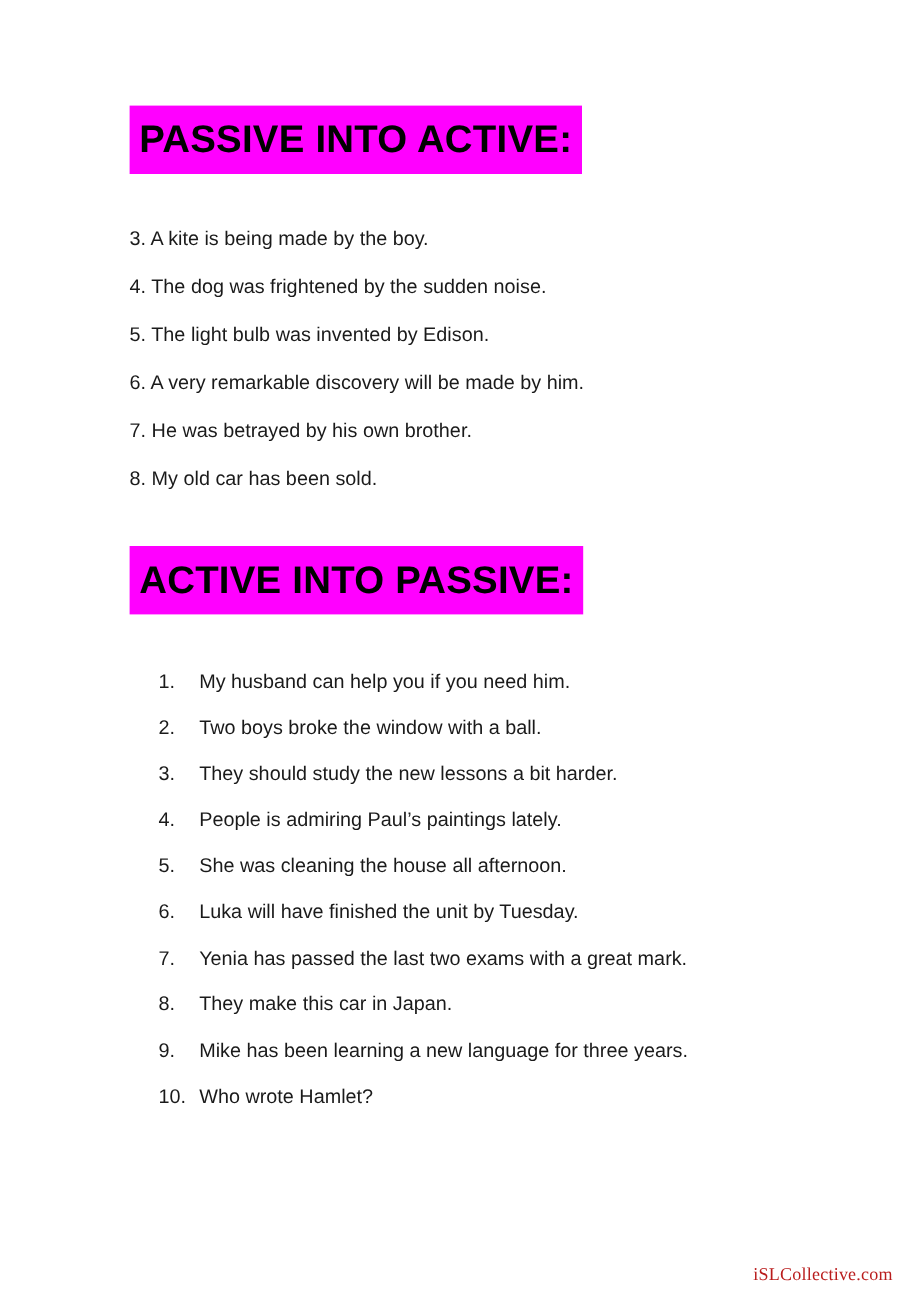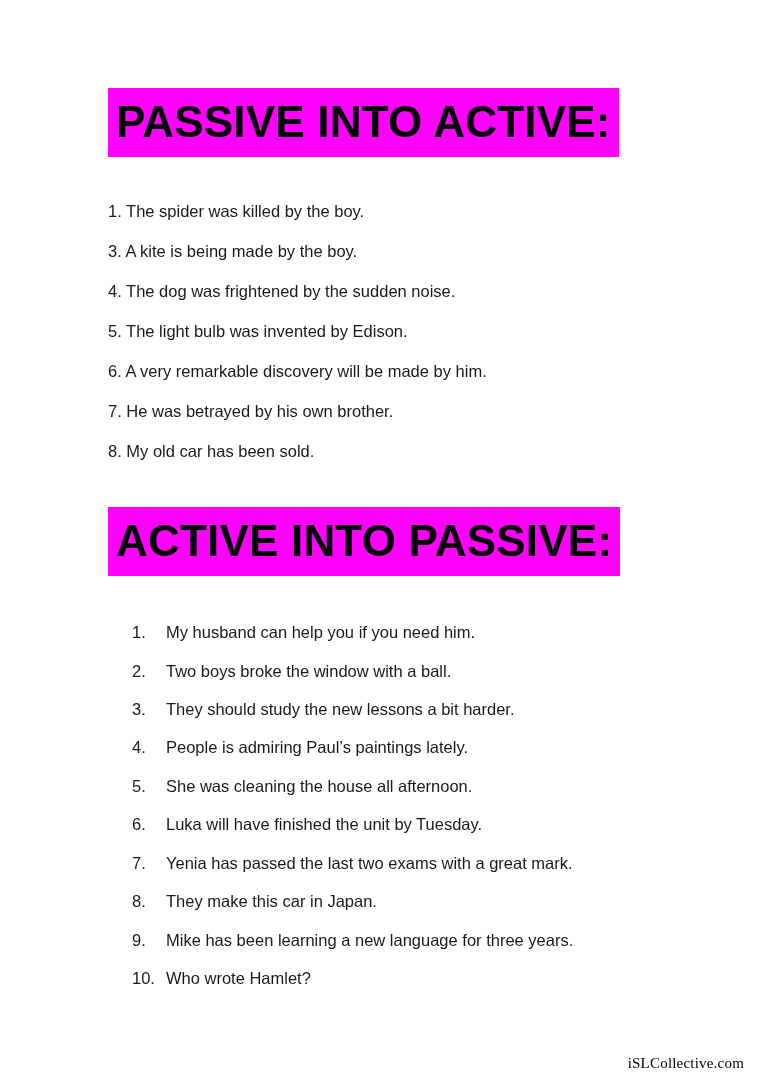--- a/index.html
+++ b/index.html
@@ -29,21 +29,21 @@
     top: 88px;
     width: 570px;
   }
   .heading-wrap {
     display: inline-block;
   }
   .heading {
     display: inline-block;
     background: #ff00ff;
     color: #000000;
-    font-size: 44px;
+    font-size: 32px;
     font-weight: bold;
     letter-spacing: 0.2px;
     line-height: 1.0;
     padding: 12px 8px 13px 8px;
     white-space: nowrap;
   }
   .section-one-list {
     margin: 0;
     padding: 0;
     list-style: none;
@@ -82,37 +82,36 @@
     width: 34px;
   }
   .txt {
     flex: 1 1 auto;
   }
   .footer {
     position: absolute;
     right: 22px;
     bottom: 12px;
     font-size: 15px;
-    color: #000000;
+    color: #b91c1c;
     letter-spacing: 0.2px;
     font-family: "Liberation Serif", serif;
   }
 </style>
 </head>
 <body>
 
 <div class="page">
   <div class="content">
 
     <div class="heading-wrap">
       <span class="heading">PASSIVE INTO ACTIVE:</span>
     </div>
 
     <ul class="section-one-list">
-      <li>1. The spider was killed by the boy.</li>
       <li>3. A kite is being made by the boy.</li>
       <li>4. The dog was frightened by the sudden noise.</li>
       <li>5. The light bulb was invented by Edison.</li>
       <li>6. A very remarkable discovery will be made by him.</li>
       <li>7. He was betrayed by his own brother.</li>
       <li>8. My old car has been sold.</li>
     </ul>
 
     <div class="section-two">
       <div class="heading-wrap">

